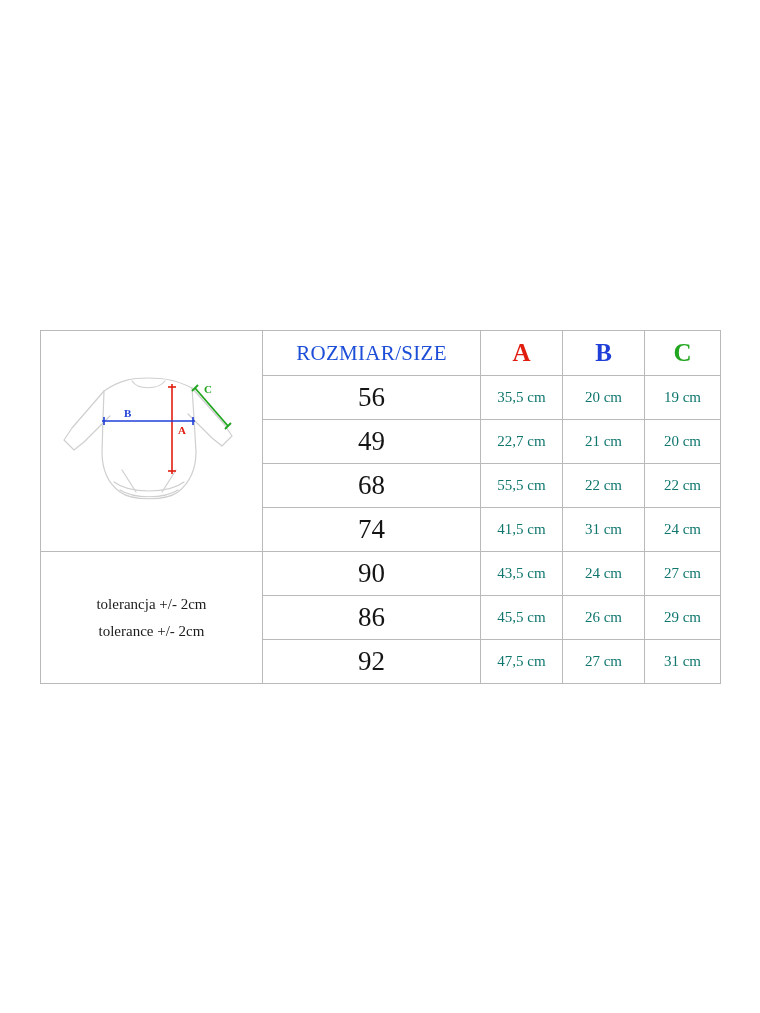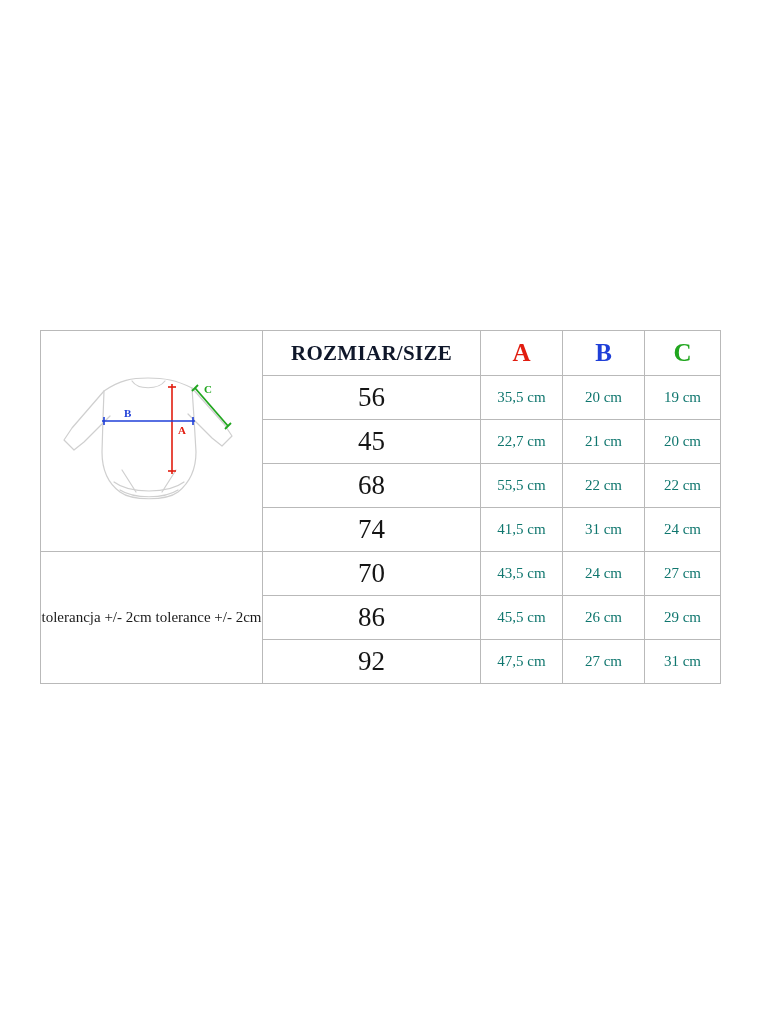--- a/index.html
+++ b/index.html
@@ -36,23 +36,23 @@
   .col-img   { width: 222px; }
   .col-size  { width: 218px; }
   .col-a     { width: 82px; }
   .col-b     { width: 82px; }
   .col-c     { width: 76px; }
 
   .header-row td { height: 44px; }
 
   .hdr-size {
     font-size: 21px;
-    font-weight: bold;
+    font-weight: normal;
     letter-spacing: 0.3px;
-    color: #0f172a;
+    color: #1d4ed8;
   }
   .hdr-letter {
     font-size: 25px;
     font-weight: bold;
   }
   .hdr-a { color: #e11d10; }
   .hdr-b { color: #1f3fd8; }
   .hdr-c { color: #21a61f; }
 
   .data-row td { height: 43px; }
@@ -65,21 +65,21 @@
     font-size: 15px;
     color: #0f766e;
   }
 
   .tolerance-cell {
     padding: 0;
     vertical-align: middle;
   }
   .tolerance-box {
     display: flex;
-    flex-direction: row;
+    flex-direction: column;
     align-items: center;
     justify-content: center;
     gap: 4px;
     font-size: 15px;
     color: #1b1b1b;
     line-height: 1.5;
   }
 
   .img-cell {
     padding: 0;
@@ -165,21 +165,21 @@
     </tr>
 
     <tr class="data-row">
       <td class="cell-size">56</td>
       <td class="cell-meas">35,5 cm</td>
       <td class="cell-meas">20 cm</td>
       <td class="cell-meas">19 cm</td>
     </tr>
 
     <tr class="data-row">
-      <td class="cell-size">45</td>
+      <td class="cell-size">49</td>
       <td class="cell-meas">22,7 cm</td>
       <td class="cell-meas">21 cm</td>
       <td class="cell-meas">20 cm</td>
     </tr>
 
     <tr class="data-row">
       <td class="cell-size">68</td>
       <td class="cell-meas">55,5 cm</td>
       <td class="cell-meas">22 cm</td>
       <td class="cell-meas">22 cm</td>
@@ -192,21 +192,21 @@
       <td class="cell-meas">24 cm</td>
     </tr>
 
     <tr class="data-row">
       <td class="tolerance-cell" rowspan="3">
         <div class="tolerance-box">
           <span>tolerancja +/- 2cm</span>
           <span>tolerance +/- 2cm</span>
         </div>
       </td>
-      <td class="cell-size">70</td>
+      <td class="cell-size">90</td>
       <td class="cell-meas">43,5 cm</td>
       <td class="cell-meas">24 cm</td>
       <td class="cell-meas">27 cm</td>
     </tr>
 
     <tr class="data-row">
       <td class="cell-size">86</td>
       <td class="cell-meas">45,5 cm</td>
       <td class="cell-meas">26 cm</td>
       <td class="cell-meas">29 cm</td>

